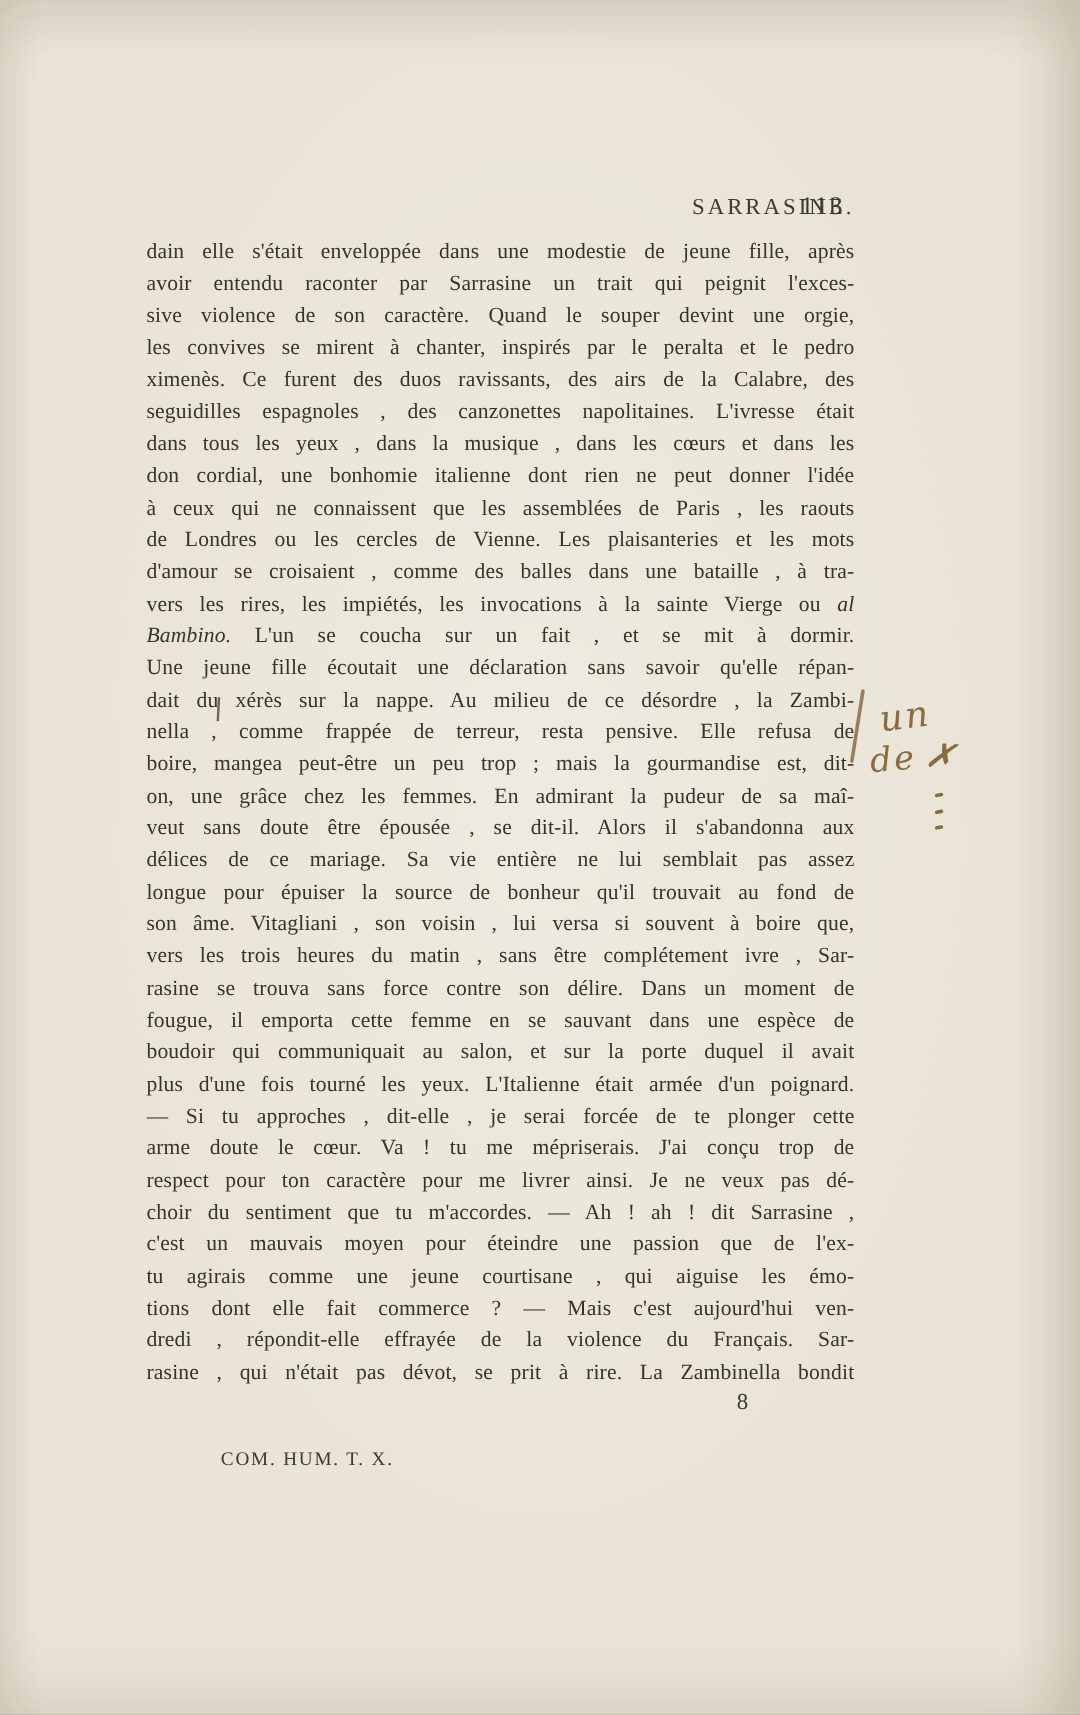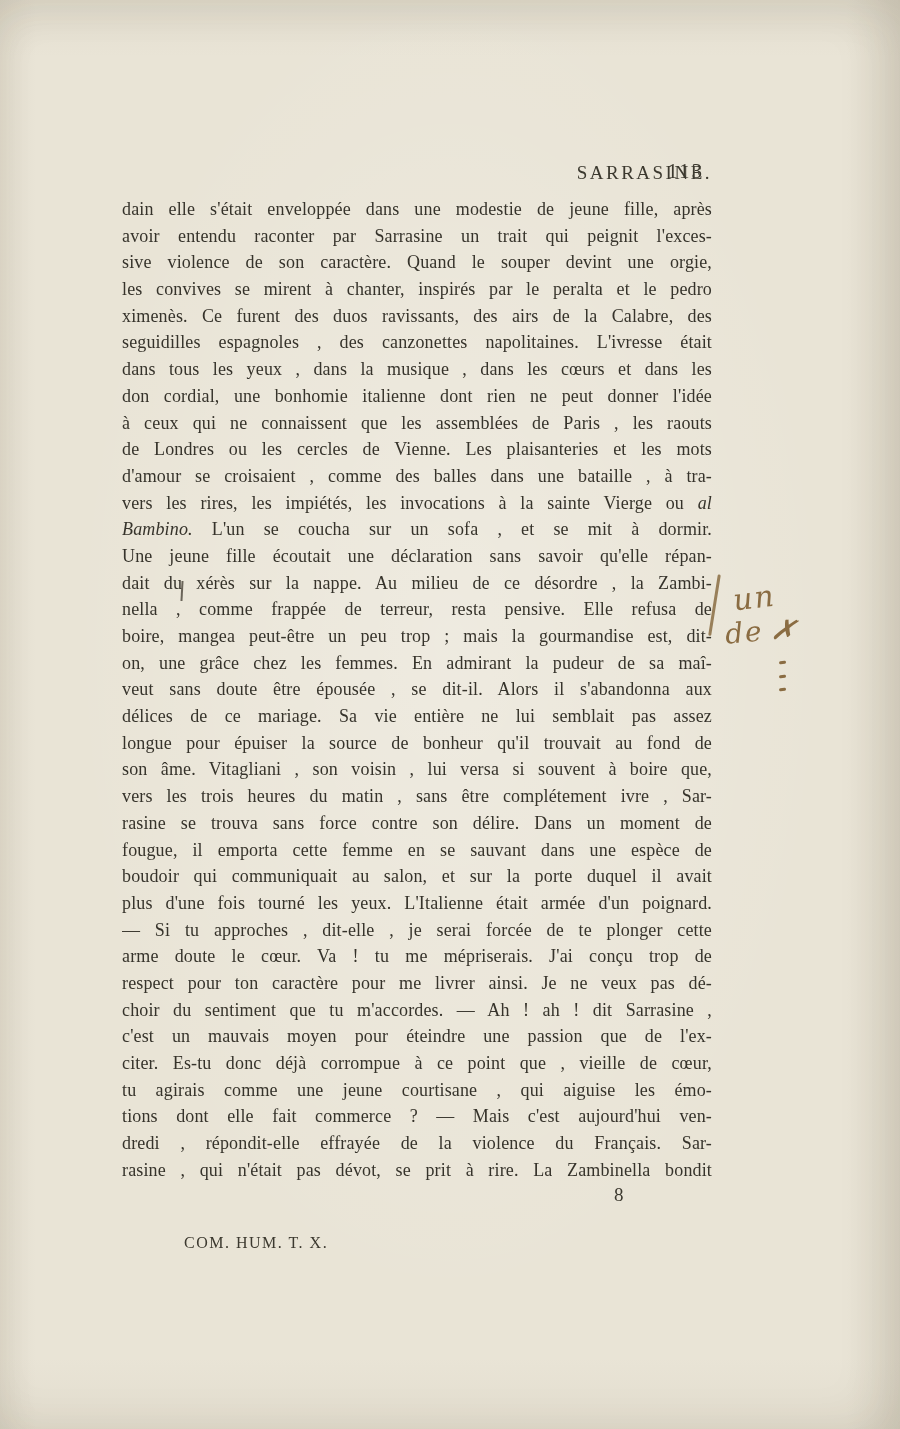--- a/index.html
+++ b/index.html
@@ -144,41 +144,40 @@
         <div class="line">sive violence de son caractère. Quand le souper devint une orgie,</div>
         <div class="line">les convives se mirent à chanter, inspirés par le peralta et le pedro</div>
         <div class="line">ximenès. Ce furent des duos ravissants, des airs de la Calabre, des</div>
         <div class="line">seguidilles espagnoles , des canzonettes napolitaines. L'ivresse était</div>
         <div class="line">dans tous les yeux , dans la musique , dans les cœurs et dans les</div>
         <div class="line">don cordial, une bonhomie italienne dont rien ne peut donner l'idée</div>
         <div class="line">à ceux qui ne connaissent que les assemblées de Paris , les raouts</div>
         <div class="line">de Londres ou les cercles de Vienne. Les plaisanteries et les mots</div>
         <div class="line">d'amour se croisaient , comme des balles dans une bataille , à tra-</div>
         <div class="line"><span>vers les rires, les impiétés, les invocations à la sainte Vierge ou </span><span class="it">al</span></div>
-        <div class="line"><span class="it">Bambino.</span><span> L'un se coucha sur un sofa , et se mit à dormir.</span></div>
+        <div class="line"><span class="it">Bambino.</span><span> L'un se coucha sur un fait , et se mit à dormir.</span></div>
         <div class="line">Une jeune fille écoutait une déclaration sans savoir qu'elle répan-</div>
         <div class="line">dait du xérès sur la nappe. Au milieu de ce désordre , la Zambi-</div>
         <div class="line">nella , comme frappée de terreur, resta pensive. Elle refusa de</div>
         <div class="line">boire, mangea peut-être un peu trop ; mais la gourmandise est, dit-</div>
         <div class="line">on, une grâce chez les femmes. En admirant la pudeur de sa maî-</div>
         <div class="line">veut sans doute être épousée , se dit-il. Alors il s'abandonna aux</div>
         <div class="line">délices de ce mariage. Sa vie entière ne lui semblait pas assez</div>
         <div class="line">longue pour épuiser la source de bonheur qu'il trouvait au fond de</div>
         <div class="line">son âme. Vitagliani , son voisin , lui versa si souvent à boire que,</div>
         <div class="line">vers les trois heures du matin , sans être complétement ivre , Sar-</div>
         <div class="line">rasine se trouva sans force contre son délire. Dans un moment de</div>
         <div class="line">fougue, il emporta cette femme en se sauvant dans une espèce de</div>
         <div class="line">boudoir qui communiquait au salon, et sur la porte duquel il avait</div>
         <div class="line">plus d'une fois tourné les yeux. L'Italienne était armée d'un poignard.</div>
         <div class="line">— Si tu approches , dit-elle , je serai forcée de te plonger cette</div>
         <div class="line">arme doute le cœur. Va ! tu me mépriserais. J'ai conçu trop de</div>
         <div class="line">respect pour ton caractère pour me livrer ainsi. Je ne veux pas dé-</div>
         <div class="line">choir du sentiment que tu m'accordes. — Ah ! ah ! dit Sarrasine ,</div>
         <div class="line">c'est un mauvais moyen pour éteindre une passion que de l'ex-</div>
-        <div class="line">citer. Es-tu donc déjà corrompue à ce point que , vieille de cœur,</div>
         <div class="line">tu agirais comme une jeune courtisane , qui aiguise les émo-</div>
         <div class="line">tions dont elle fait commerce ? — Mais c'est aujourd'hui ven-</div>
         <div class="line">dredi , répondit-elle effrayée de la violence du Français. Sar-</div>
         <div class="line">rasine , qui n'était pas dévot, se prit à rire. La Zambinella bondit</div>
       </div>
 
     <div class="footer-row">
       <span class="footer-sig">COM. HUM. T. X.</span>
       <span class="footer-sheet">8</span>
     </div>

